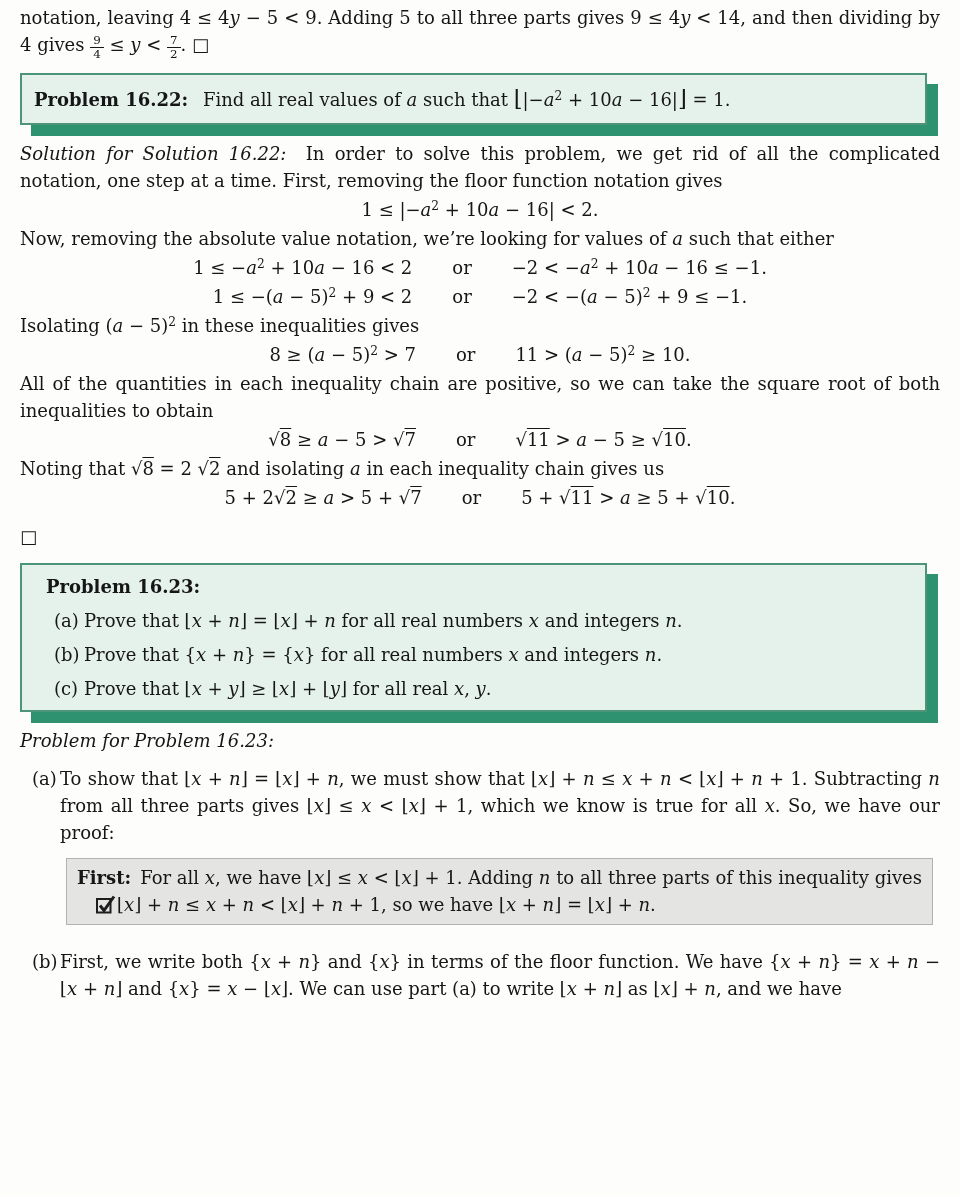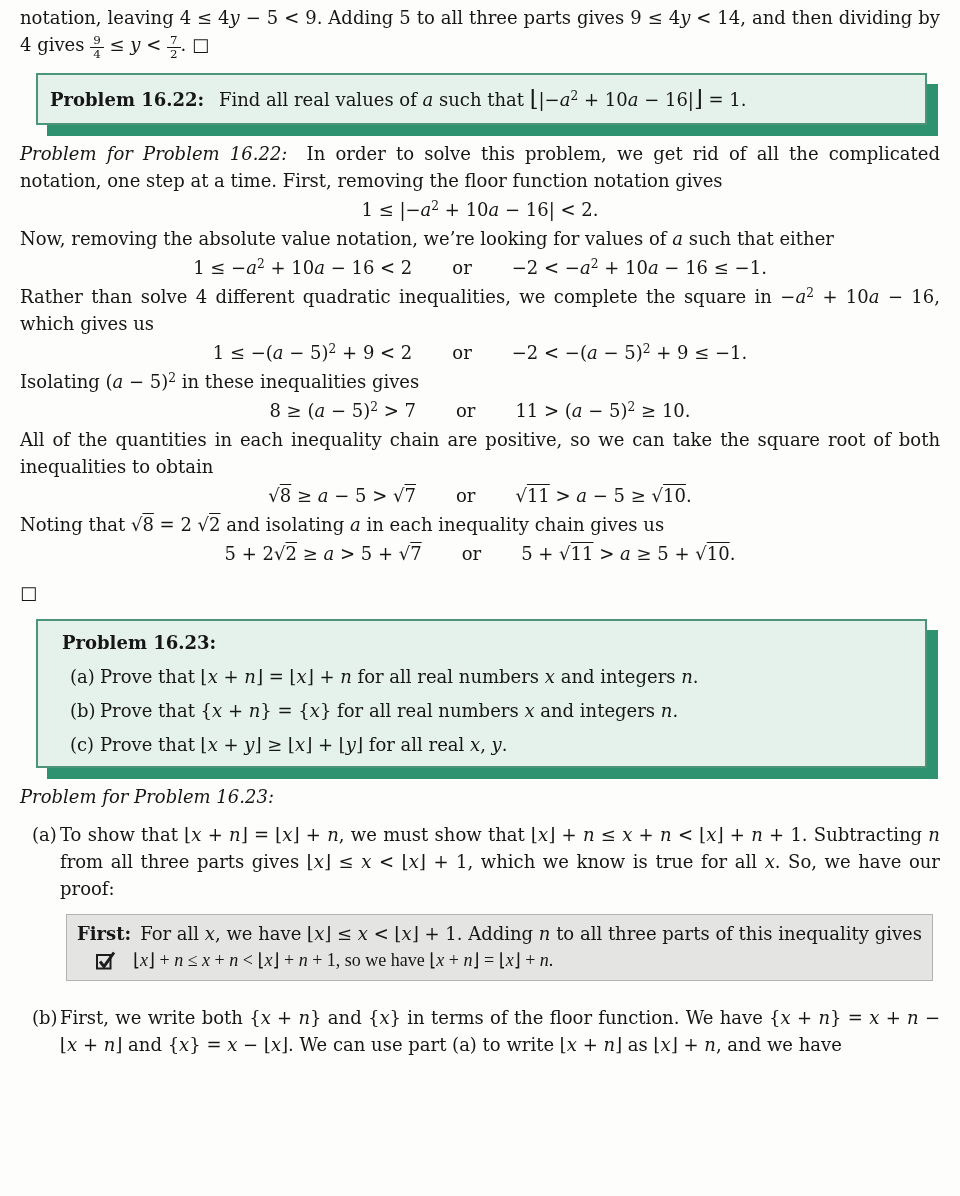--- a/index.html
+++ b/index.html
@@ -26,66 +26,65 @@
   .vi{font-style:italic;}
   .bd{font-weight:bold;}
   .seg-big{font-size:125%;}
   sup{font-size:0.68em;line-height:0;vertical-align:0.5em;}
   .frac{display:inline-block;vertical-align:-0.55em;text-align:center;font-size:0.66em;line-height:1.08;}
   .frac .fn{display:block;border-bottom:1px solid currentColor;padding:0 3px;}
   .frac .fd{display:block;padding:0 3px;}
   .sqrt .rad{text-decoration:overline;}
   .problem-box{
     position:relative;
-    margin:13px 0 15px 16px;
+    margin:13px 0 15px 0;
     margin-right:13px;
     background:var(--problem-box-fill);
     border:2px solid var(--problem-box-border);
     box-shadow:11px 11px 0 0 var(--problem-box-shadow);
     padding:10px 12px;
   }
   .box23{padding:8px 12px 8px 24px;}
   .p-item{display:flex;margin-top:7px;}
   .p-label{flex:none;width:30px;margin-left:8px;}
   .p-text{flex:1;}
   .sol-item{display:flex;margin:11px 0;}
   .sol-label{flex:none;width:40px;padding-left:12px;}
   .sol-content{flex:1;text-align:justify;}
   .proof-box{
     background:var(--proof-box-fill);
     border:1px solid var(--proof-box-border);
     margin:12px 7px 12px 6px;
     padding:5px 10px 6px 10px;
     text-align:left;
   }
-  .proof-line2{display:flex;gap:17px;padding-left:18px;align-items:flex-start;font-family:Liberation Serif, serif;}
+  .proof-line2{display:flex;gap:1px;padding-left:18px;align-items:flex-start;}
   .checkbox{flex:none;width:21px;height:21px;margin-top:3px;}
   .checkbox svg{display:block;width:21px;height:21px;}
   .qed{margin:12px 0 8px 0;}
 </style>
 </head>
 <body>
 
 <div class="page">
 
   <p class="para">notation, leaving 4 ≤ 4<span class="vi">y</span> − 5 &lt; 9.  Adding 5 to all three parts gives 9 ≤ 4<span class="vi">y</span> &lt; 14, and then dividing by 4 gives <span class="frac"><span class="fn">9</span><span class="fd">4</span></span> ≤ <span class="vi">y</span> &lt; <span class="frac"><span class="fn">7</span><span class="fd">2</span></span>. □</p>
 
   <div class="problem-box">
     <div class="problem-text"><span class="bd">Problem 16.22:</span>  Find all real values of <span class="vi">a</span> such that <span class="seg-big">⌊</span>|−<span class="vi">a</span><sup>2</sup> + 10<span class="vi">a</span> − 16|<span class="seg-big">⌋</span> = 1.</div>
   </div>
 
-  <p class="para"><span class="vi">Problem for Problem 16.22:</span>  In order to solve this problem, we get rid of all the complicated notation, one step at a time.  First, removing the floor function notation gives</p>
+  <p class="para"><span class="vi">Solution for Solution 16.22:</span>  In order to solve this problem, we get rid of all the complicated notation, one step at a time.  First, removing the floor function notation gives</p>
 
   <div class="eq">1 ≤ |−<span class="vi">a</span><sup>2</sup> + 10<span class="vi">a</span> − 16| &lt; 2.</div>
 
   <p class="para">Now, removing the absolute value notation, we’re looking for values of <span class="vi">a</span> such that either</p>
 
   <div class="eq">1 ≤ −<span class="vi">a</span><sup>2</sup> + 10<span class="vi">a</span> − 16 &lt; 2<span class="gap"></span>or<span class="gap"></span>−2 &lt; −<span class="vi">a</span><sup>2</sup> + 10<span class="vi">a</span> − 16 ≤ −1.</div>
 
-  <p class="para">Rather than solve 4 different quadratic inequalities, we complete the square in −<span class="vi">a</span><sup>2</sup> + 10<span class="vi">a</span> − 16, which gives us</p>
 
   <div class="eq">1 ≤ −(<span class="vi">a</span> − 5)<sup>2</sup> + 9 &lt; 2<span class="gap"></span>or<span class="gap"></span>−2 &lt; −(<span class="vi">a</span> − 5)<sup>2</sup> + 9 ≤ −1.</div>
 
   <p class="para">Isolating (<span class="vi">a</span> − 5)<sup>2</sup> in these inequalities gives</p>
 
   <div class="eq">8 ≥ (<span class="vi">a</span> − 5)<sup>2</sup> &gt; 7<span class="gap"></span>or<span class="gap"></span>11 &gt; (<span class="vi">a</span> − 5)<sup>2</sup> ≥ 10.</div>
 
   <p class="para">All of the quantities in each inequality chain are positive, so we can take the square root of both inequalities to obtain</p>
 
   <div class="eq"><span class="sqrt">√<span class="rad">8</span></span> ≥ <span class="vi">a</span> − 5 &gt; <span class="sqrt">√<span class="rad">7</span></span><span class="gap"></span>or<span class="gap"></span><span class="sqrt">√<span class="rad">11</span></span> &gt; <span class="vi">a</span> − 5 ≥ <span class="sqrt">√<span class="rad">10</span></span>.</div>

